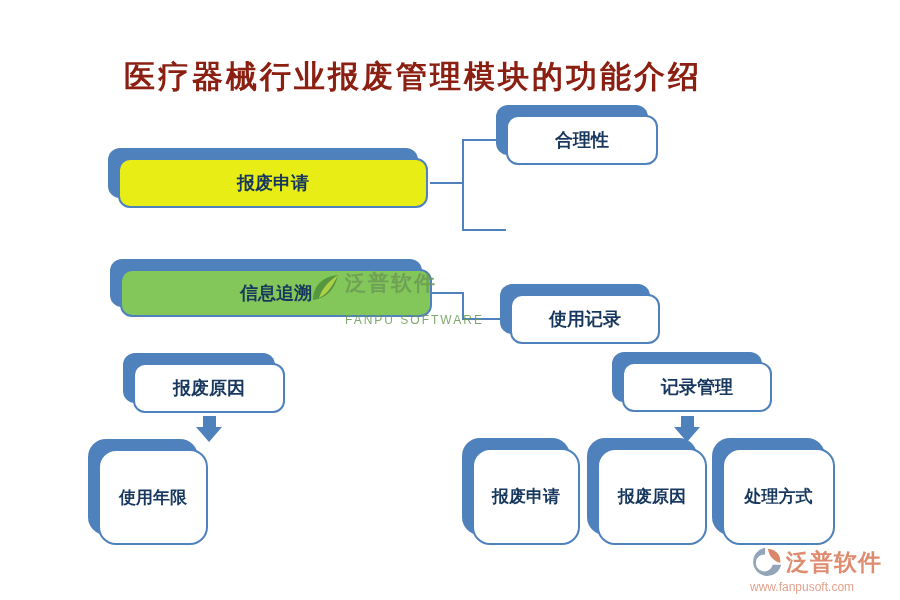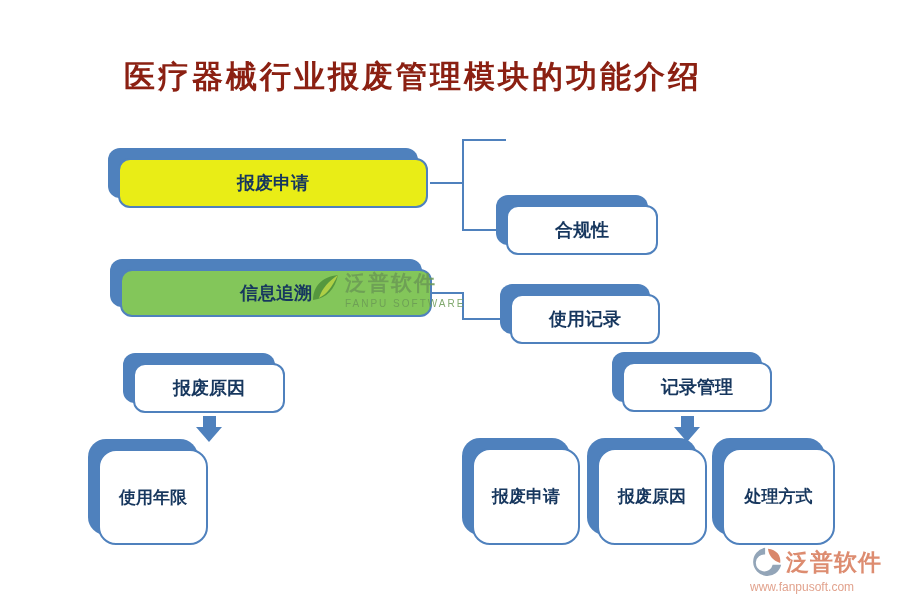--- a/index.html
+++ b/index.html
@@ -31,22 +31,22 @@
   .arrow .stem{width:13px;height:11px;margin:0 auto;background:var(--accent_blue,#4F81BD);}
   .arrow .head{width:0;height:0;margin:0 auto;
                border-left:13px solid transparent;border-right:13px solid transparent;
                border-top:15px solid var(--accent_blue,#4F81BD);}
 
   
   .wm-inline{position:absolute;left:310px;top:273px;display:flex;align-items:flex-start;
              gap:5px;opacity:.85;}
   .wm-inline .brand{font-size:21px;font-weight:bold;color:var(--watermark_green,#6B9A55);
                     letter-spacing:2px;line-height:1;}
-  .wm-inline .sub{font-size:10px;color:var(--watermark_green,#6B9A55);letter-spacing:2px;
-                  margin-top:4px;font-family:"Liberation Sans",sans-serif;}
+  .wm-inline .sub{font-size:12px;color:var(--watermark_green,#6B9A55);letter-spacing:2px;
+                  margin-top:19px;font-family:"Liberation Sans",sans-serif;}
 
   
   .wm-corner{position:absolute;left:750px;top:545px;width:146px;}
   .wm-corner .row{display:flex;align-items:center;gap:2px;}
   .wm-corner .brand{font-size:23px;font-weight:bold;color:var(--watermark_salmon,#DD8C70);
                     letter-spacing:1px;line-height:1;}
   .wm-corner .url{font-size:12px;color:var(--watermark_salmon_light,#E2A38E);
                   text-align:left;margin-top:1px;font-family:"Liberation Sans",sans-serif;}
 </style>
 </head>
@@ -82,27 +82,27 @@
     <svg width="30" height="30" viewBox="0 0 30 30">
       <path d="M3 27 C3 13 12 4 28 2 C25 16 17 25 3 27 Z" fill="#4E8F3A"></path>
       <path d="M9 25 C12 15 19 8 28 2 C22 14 17 21 9 25 Z" fill="#B6D143"></path>
     </svg>
     <div>
       <div class="brand">泛普软件</div>
       <div class="sub">FANPU SOFTWARE</div>
     </div>
   </div>
 
-
-  <div class="card" style="left:506px;top:205px;width:152px;height:50px;">
+  <div class="card" style="left:506px;top:115px;width:152px;height:50px;">
     <div class="shadow"></div>
     <div class="body">
-        <span>合规性</span>
+        <span>合理性</span>
       </div>
   </div>
+
 
   <div class="card" style="left:510px;top:294px;width:150px;height:50px;">
     <div class="shadow"></div>
     <div class="body">
         <span>使用记录</span>
       </div>
   </div>
 
 
   <div class="card" style="left:133px;top:363px;width:152px;height:50px;">

